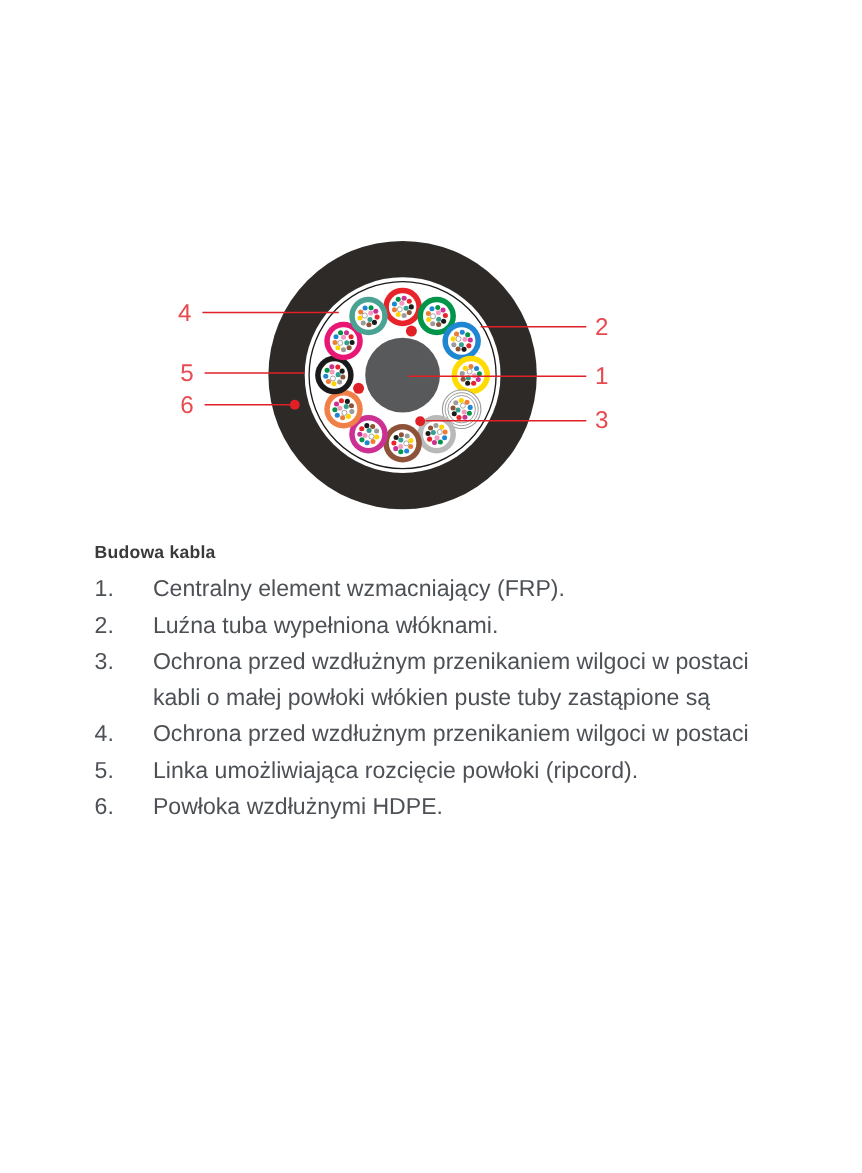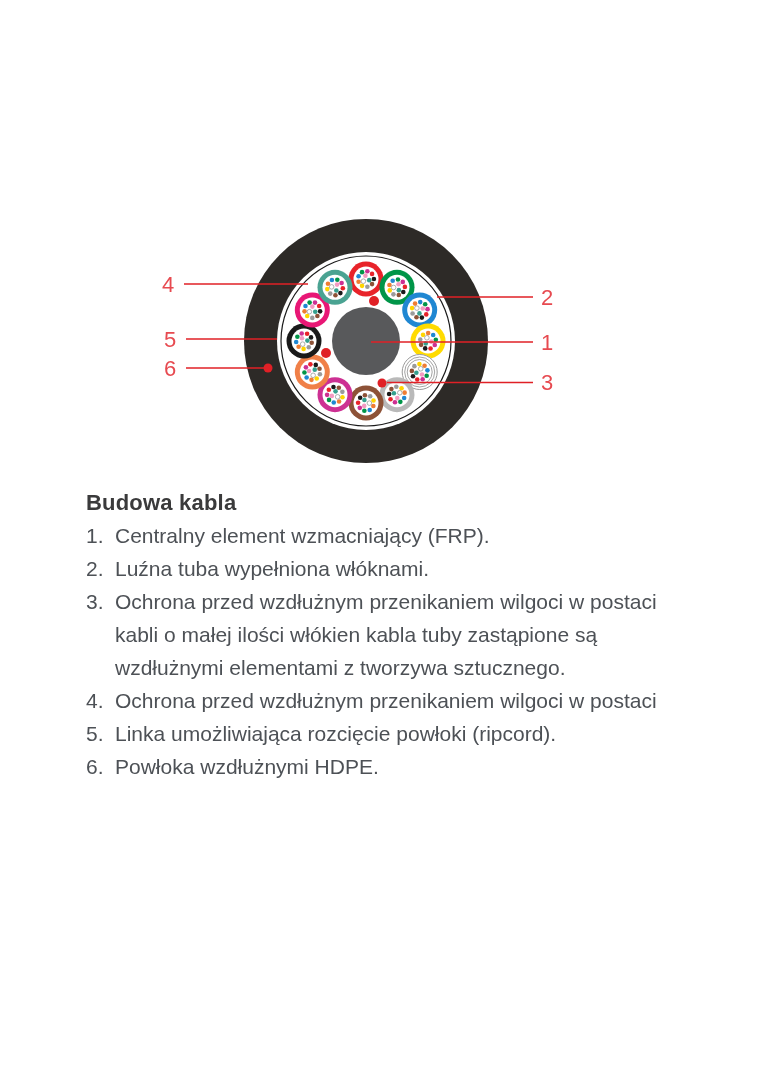--- a/index.html
+++ b/index.html
@@ -14,27 +14,27 @@
     position:absolute;left:0;top:0;width:784px;height:480px;
   }
   #legend{
     position:absolute;left:86px;top:486px;width:640px;
     color:#4d5156;
     font-size:21px;line-height:33px;
   }
   #legend-title{
     font-weight:bold;
     color:#3a3a3b;
-    font-size:22px;line-height:33px;
+    font-size:16px;line-height:33px;
     letter-spacing:0.2px;
   }
   .legend-item{display:flex;align-items:flex-start;}
   .legend-num{flex:0 0 29px;white-space:pre;}
   .legend-lines{flex:1 1 auto;}
-  .legend-line{white-space:pre-wrap;}
+  .legend-line{white-space:pre-wrap;margin-left:24px;}
   svg text.diagram-label{
     font-family:"Liberation Sans", sans-serif;
     font-size:22px;
   }
 </style>
 </head>
 <body>
 
 <div id="page">
   <svg id="cable-svg" viewBox="0 0 784 480">
@@ -240,22 +240,21 @@
         <div class="legend-item">
           <span class="legend-num">2.</span>
           <div class="legend-lines">
             <div class="legend-line">Luźna tuba wypełniona włóknami.</div>
           </div>
         </div>
         <div class="legend-item">
           <span class="legend-num">3.</span>
           <div class="legend-lines">
             <div class="legend-line">Ochrona przed wzdłużnym przenikaniem wilgoci w postaci</div>
-            <div class="legend-line">kabli o małej ilości włókien kabla tuby zastąpione są</div>
-            <div class="legend-line">wzdłużnymi elementami z tworzywa sztucznego.</div>
+            <div class="legend-line">kabli o małej powłoki włókien puste tuby zastąpione są</div>
           </div>
         </div>
         <div class="legend-item">
           <span class="legend-num">4.</span>
           <div class="legend-lines">
             <div class="legend-line">Ochrona przed wzdłużnym przenikaniem wilgoci w postaci</div>
           </div>
         </div>
         <div class="legend-item">
           <span class="legend-num">5.</span>

